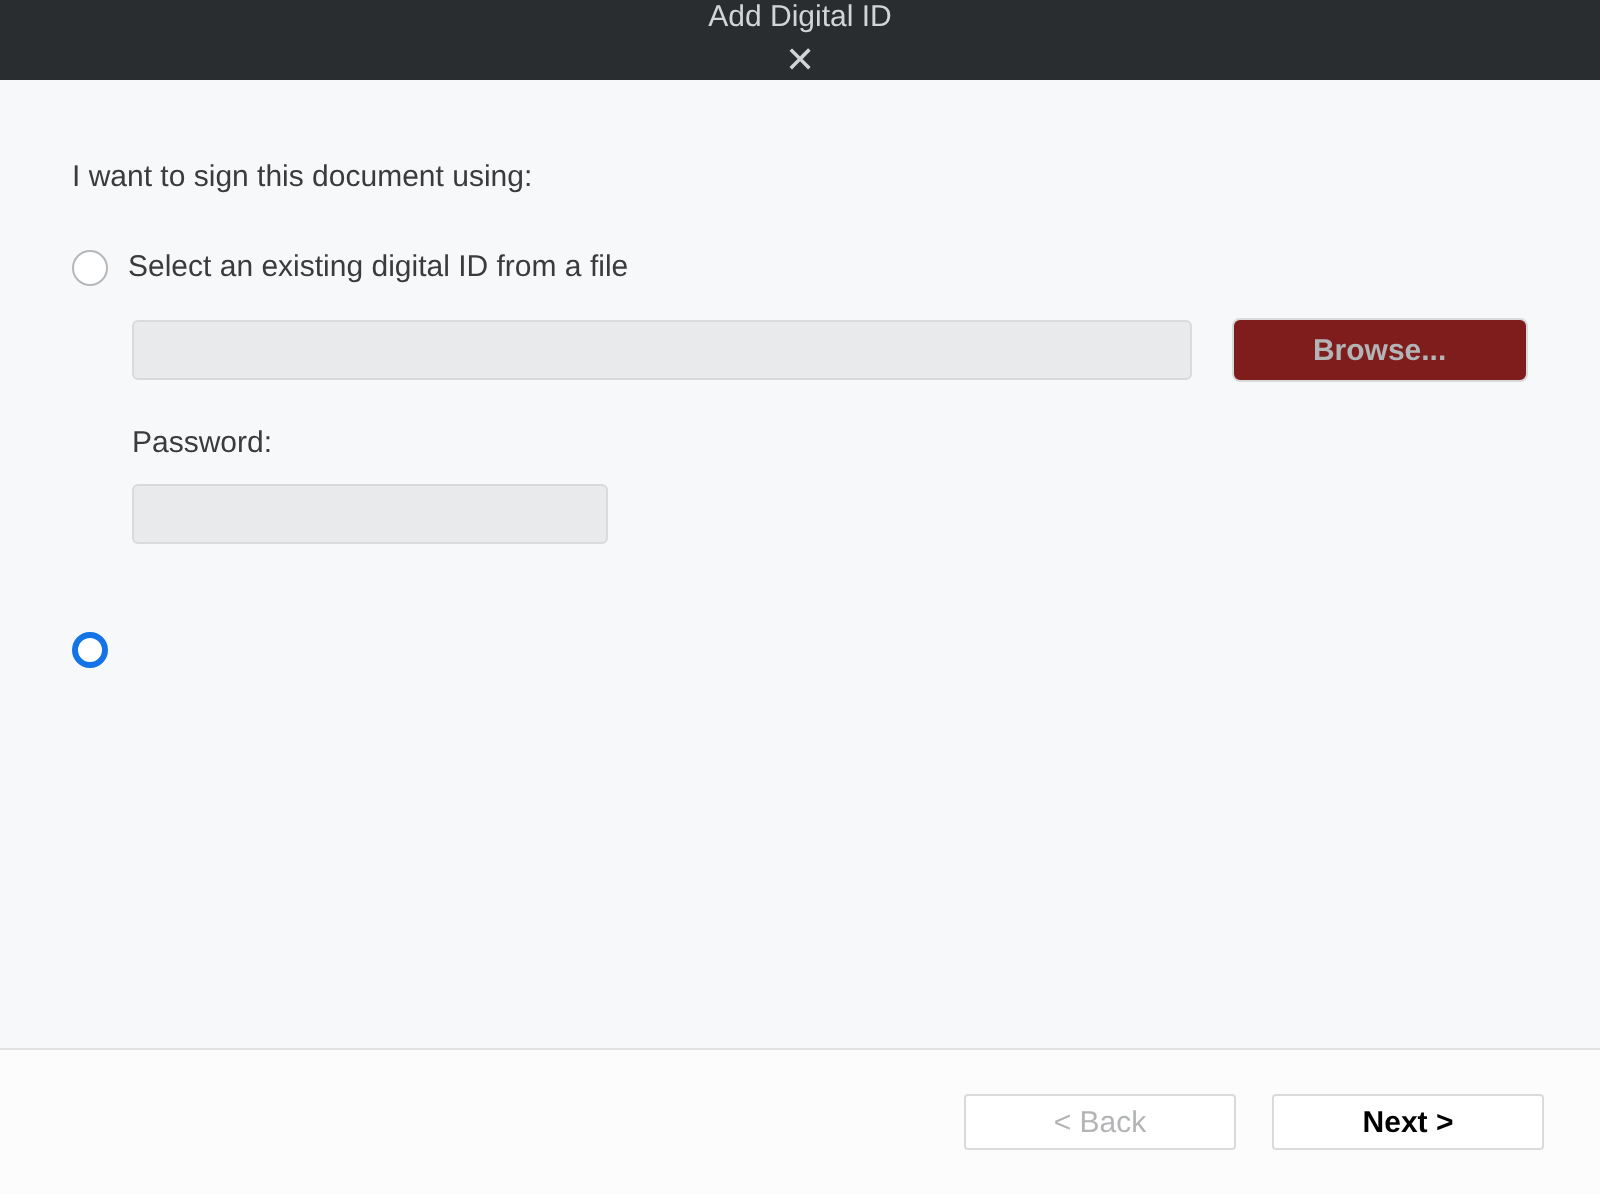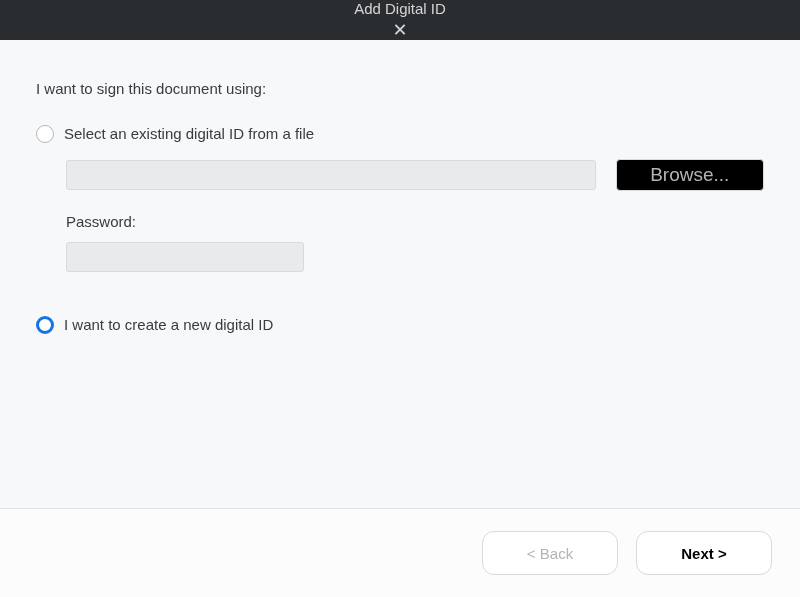--- a/index.html
+++ b/index.html
@@ -76,26 +76,27 @@
       height: 30px;
       background: #e9eaec;
       border: 1px solid #d9dadc;
       border-radius: 3px;
       padding: 4px 8px;
       font-size: 14px;
     }
     .browse-btn {
       width: 150px;
       height: 32px;
-      background: #000000;
+      background: #7f1d1d;
       border: 1px solid #d9dadc;
       border-radius: 4px;
       color: #b3b4b6;
-      font-size: 19px;
+      font-size: 15px;
       cursor: default;
+      font-weight: bold;
     }
     .pw-label {
       margin-bottom: 12px;
       display: block;
     }
     .pw-input {
       width: 238px;
       height: 30px;
       background: #e9eaec;
       border: 1px solid #d9dadc;
@@ -109,24 +110,24 @@
     .footer {
       border-top: 1px solid #e1e2e4;
       background: #fcfcfd;
       padding: 22px 28px 22px 0;
       display: flex;
       justify-content: flex-end;
       gap: 18px;
     }
     .btn {
       min-width: 136px;
-      height: 44px;
+      height: 28px;
       background: #fff;
       border: 1px solid #d9dadc;
-      border-radius: 12px;
+      border-radius: 2px;
       font-size: 15px;
       cursor: pointer;
     }
     .btn.disabled {
       color: #b3b4b6;
       cursor: default;
     }
     .btn.primary {
       color: #000000;
       font-weight: 600;
@@ -152,20 +153,19 @@
     <div class="file-row">
       <input class="file-input" type="text" disabled="" value="" style="">
       <button class="browse-btn" disabled="">Browse...</button>
     </div>
     <span class="pw-label">Password:</span>
     <input class="pw-input" type="password" disabled="" value="" style="">
   </div>
 
   <div class="option-row option-create">
     <span class="radio checked"></span>
-    <span>I want to create a new digital ID</span>
   </div>
 </div>
 
 <div class="footer">
   <button class="btn disabled" disabled="">&lt; Back</button>
   <button class="btn primary">Next &gt;</button>
 </div>
 
 </body></html>

